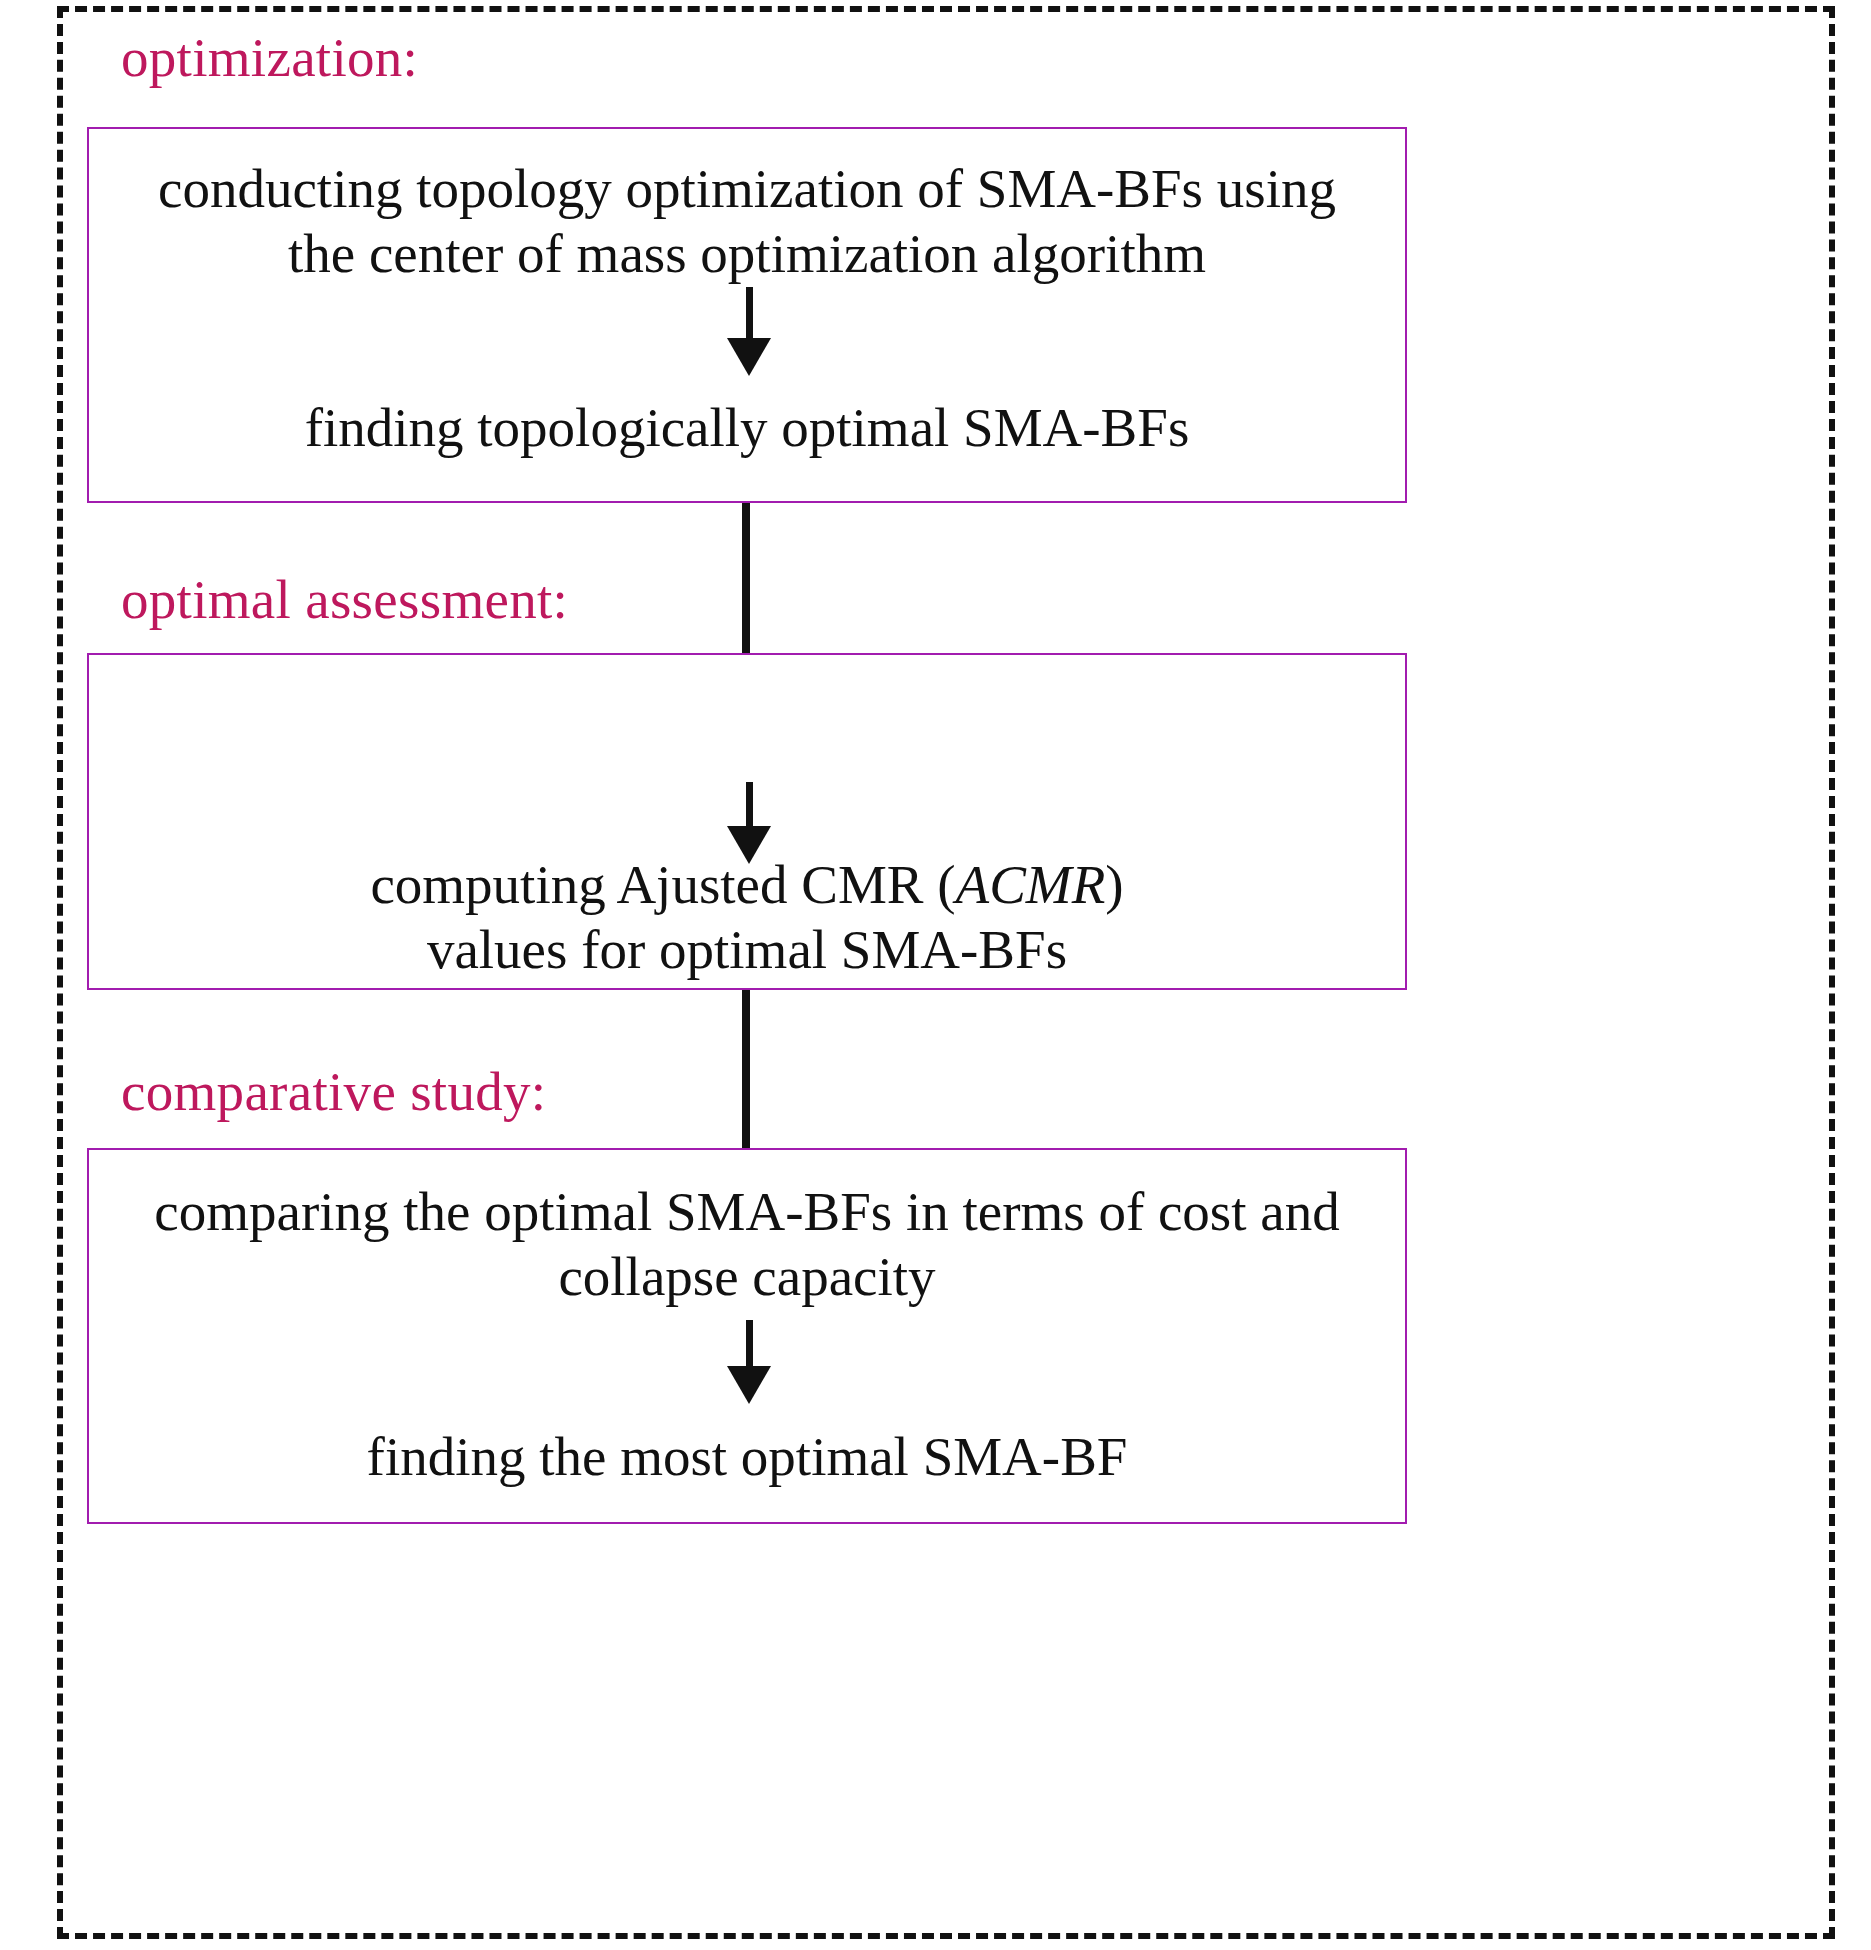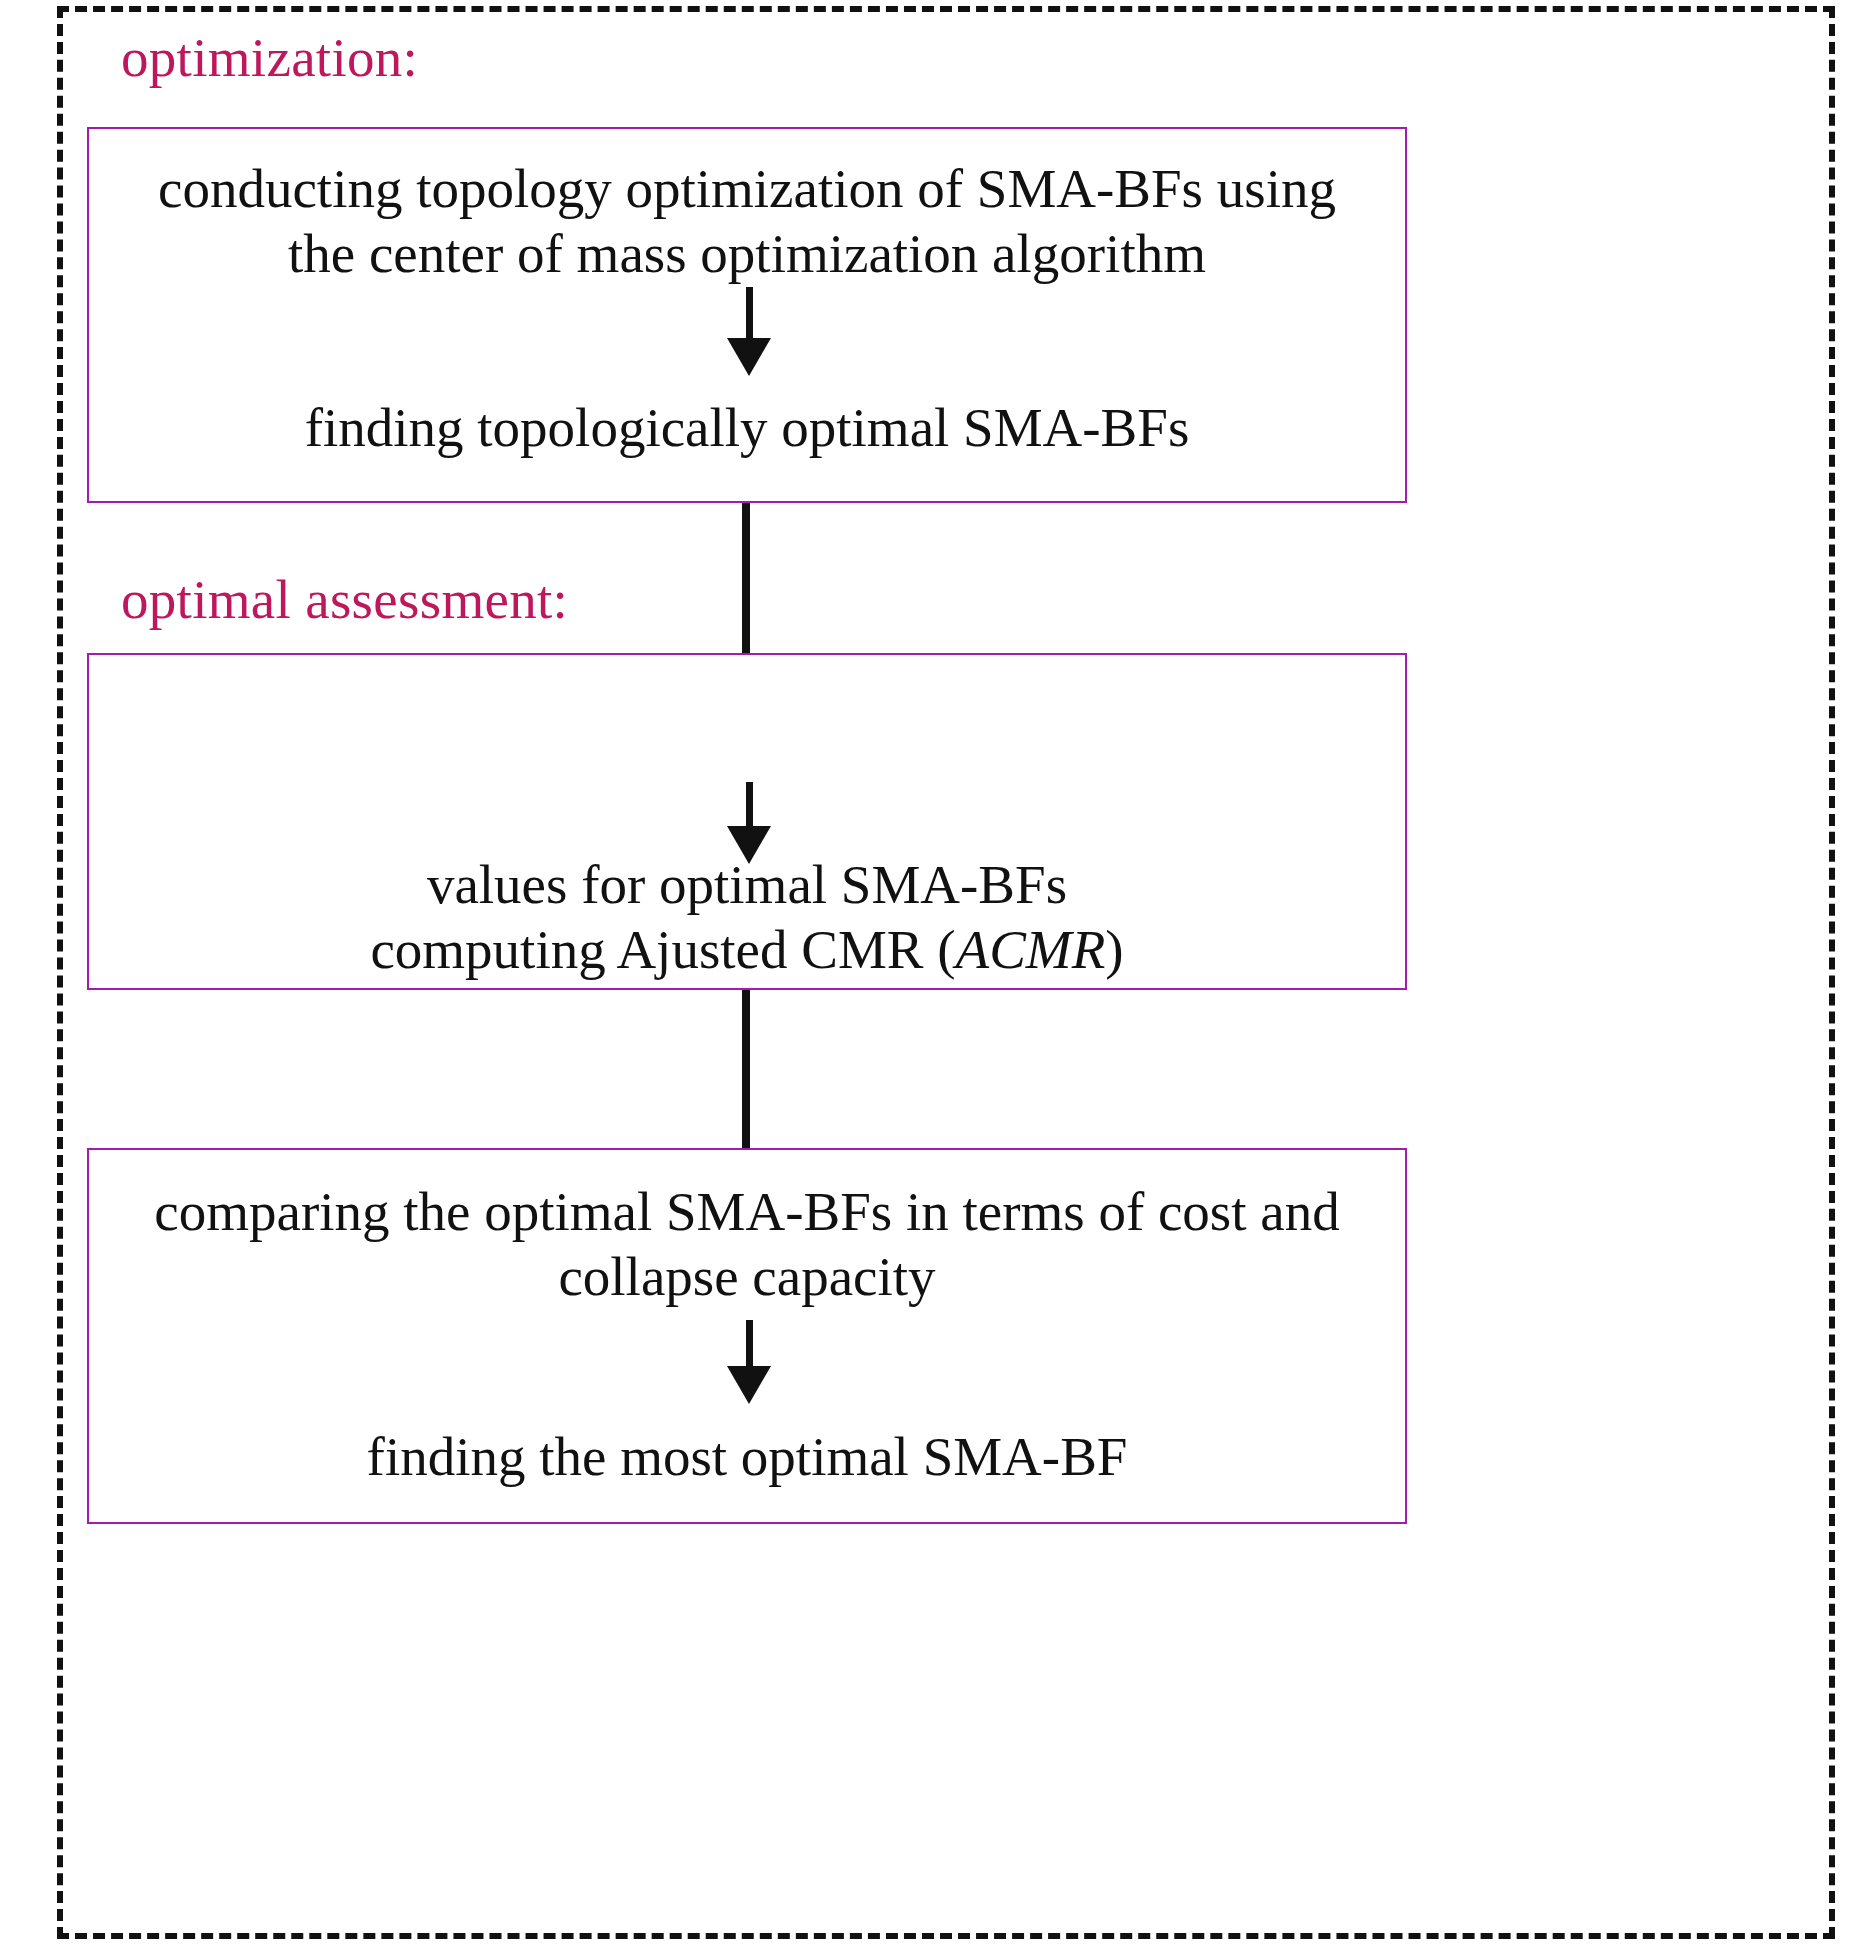--- a/index.html
+++ b/index.html
@@ -136,32 +136,33 @@
 
   <div class="stage-box" style="top:653px; height:337px;">
 
 
     <div class="arrow arrow-inner" style="left:660px; top:127px;">
       <div class="shaft" style="height:46px;"></div>
       <div class="head" style="top:44px;"></div>
     </div>
 
     <div class="stage-text" style="top:198px;">
-      <div>values for optimal SMA-BFs</div>
       <div>
         <span>computing Ajusted CMR (</span><span class="ital">ACMR</span><span>)</span>
       </div>
+      <div>values for optimal SMA-BFs</div>
     </div>
   </div>
 
   <div class="arrow" style="left:746px; top:990px;">
     <div class="shaft" style="height:168px;"></div>
     <div class="head" style="top:164px;"></div>
   </div>
 
+  <div class="section-label" style="top:1064px;">comparative study:</div>
 
   <div class="stage-box" style="top:1148px; height:376px;">
 
     <div class="stage-text" style="top:30px;">
       <div>comparing the optimal SMA-BFs in terms of cost and</div>
       <div>collapse capacity</div>
     </div>
 
     <div class="arrow arrow-inner" style="left:660px; top:170px;">
       <div class="shaft" style="height:48px;"></div>

